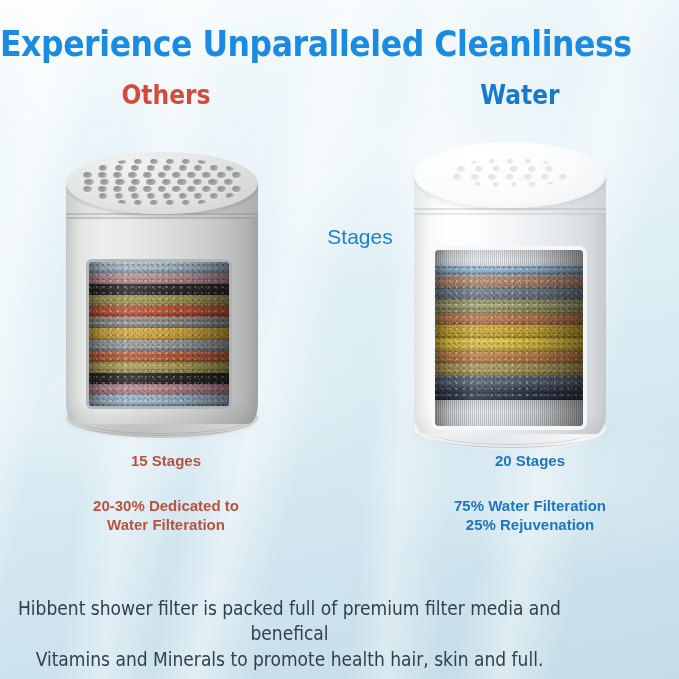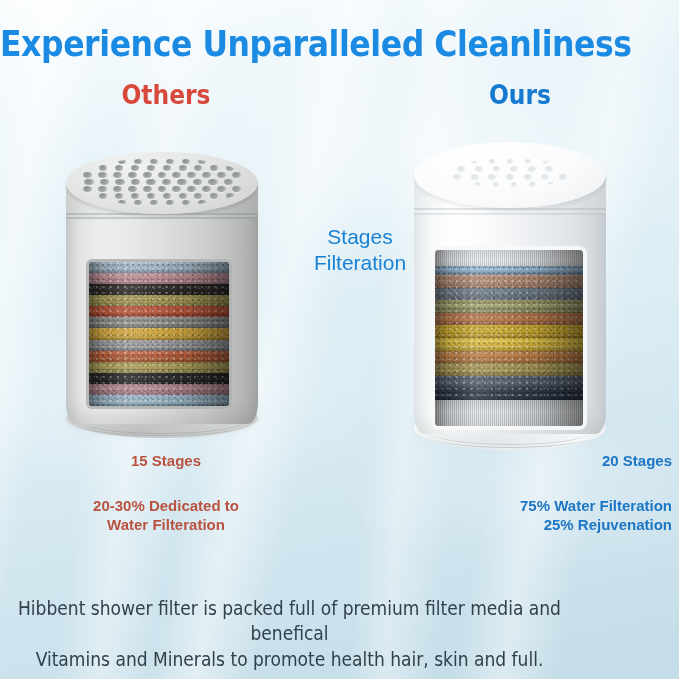--- a/index.html
+++ b/index.html
@@ -109,21 +109,21 @@
     font-weight: 700;
     line-height: 1.2;
   }
   .caption .detail {
     margin-top: 26px;
     font-size: 15px;
     font-weight: 700;
     line-height: 1.28;
   }
   .caption.left  { left: 16px;  top: 452px; color: #b9523f; }
-  .caption.right { left: 372px; top: 452px; color: #1c76c4; text-align: right; }
+  .caption.right { left: 380px; top: 452px; color: #1c76c4; }
 
   
   .footer {
     position: absolute;
     top: 596px;
     left: 0;
     width: 579px;
     text-align: center;
     font-family: "DejaVu Sans Condensed", "Liberation Sans Narrow", "Liberation Sans", sans-serif;
     font-size: 19px;
@@ -357,26 +357,25 @@
 <body>
 
 <div id="infographic">
 
   <div class="streaks"></div>
 
   <div class="title">Experience Unparalleled Cleanliness</div>
 
   <div class="col-head left">Others</div>
 
-  <div class="col-head right">Ours</div>
+  <div class="col-head right">Water</div>
 
 
   <div class="mid-label">
     <span>Stages</span><br>
-    <span>Filteration</span>
   </div>
 
   <div class="ground-shadow" id="shadow-others"></div>
   <div class="ground-shadow" id="shadow-ours"></div>
 
   <div class="filter" id="filter-others">
     <div class="base base-others">
       <div class="ring" style="top:8px;height:26px;"></div>
       <div class="ring" style="top:14px;height:22px;"></div>
     </div>

